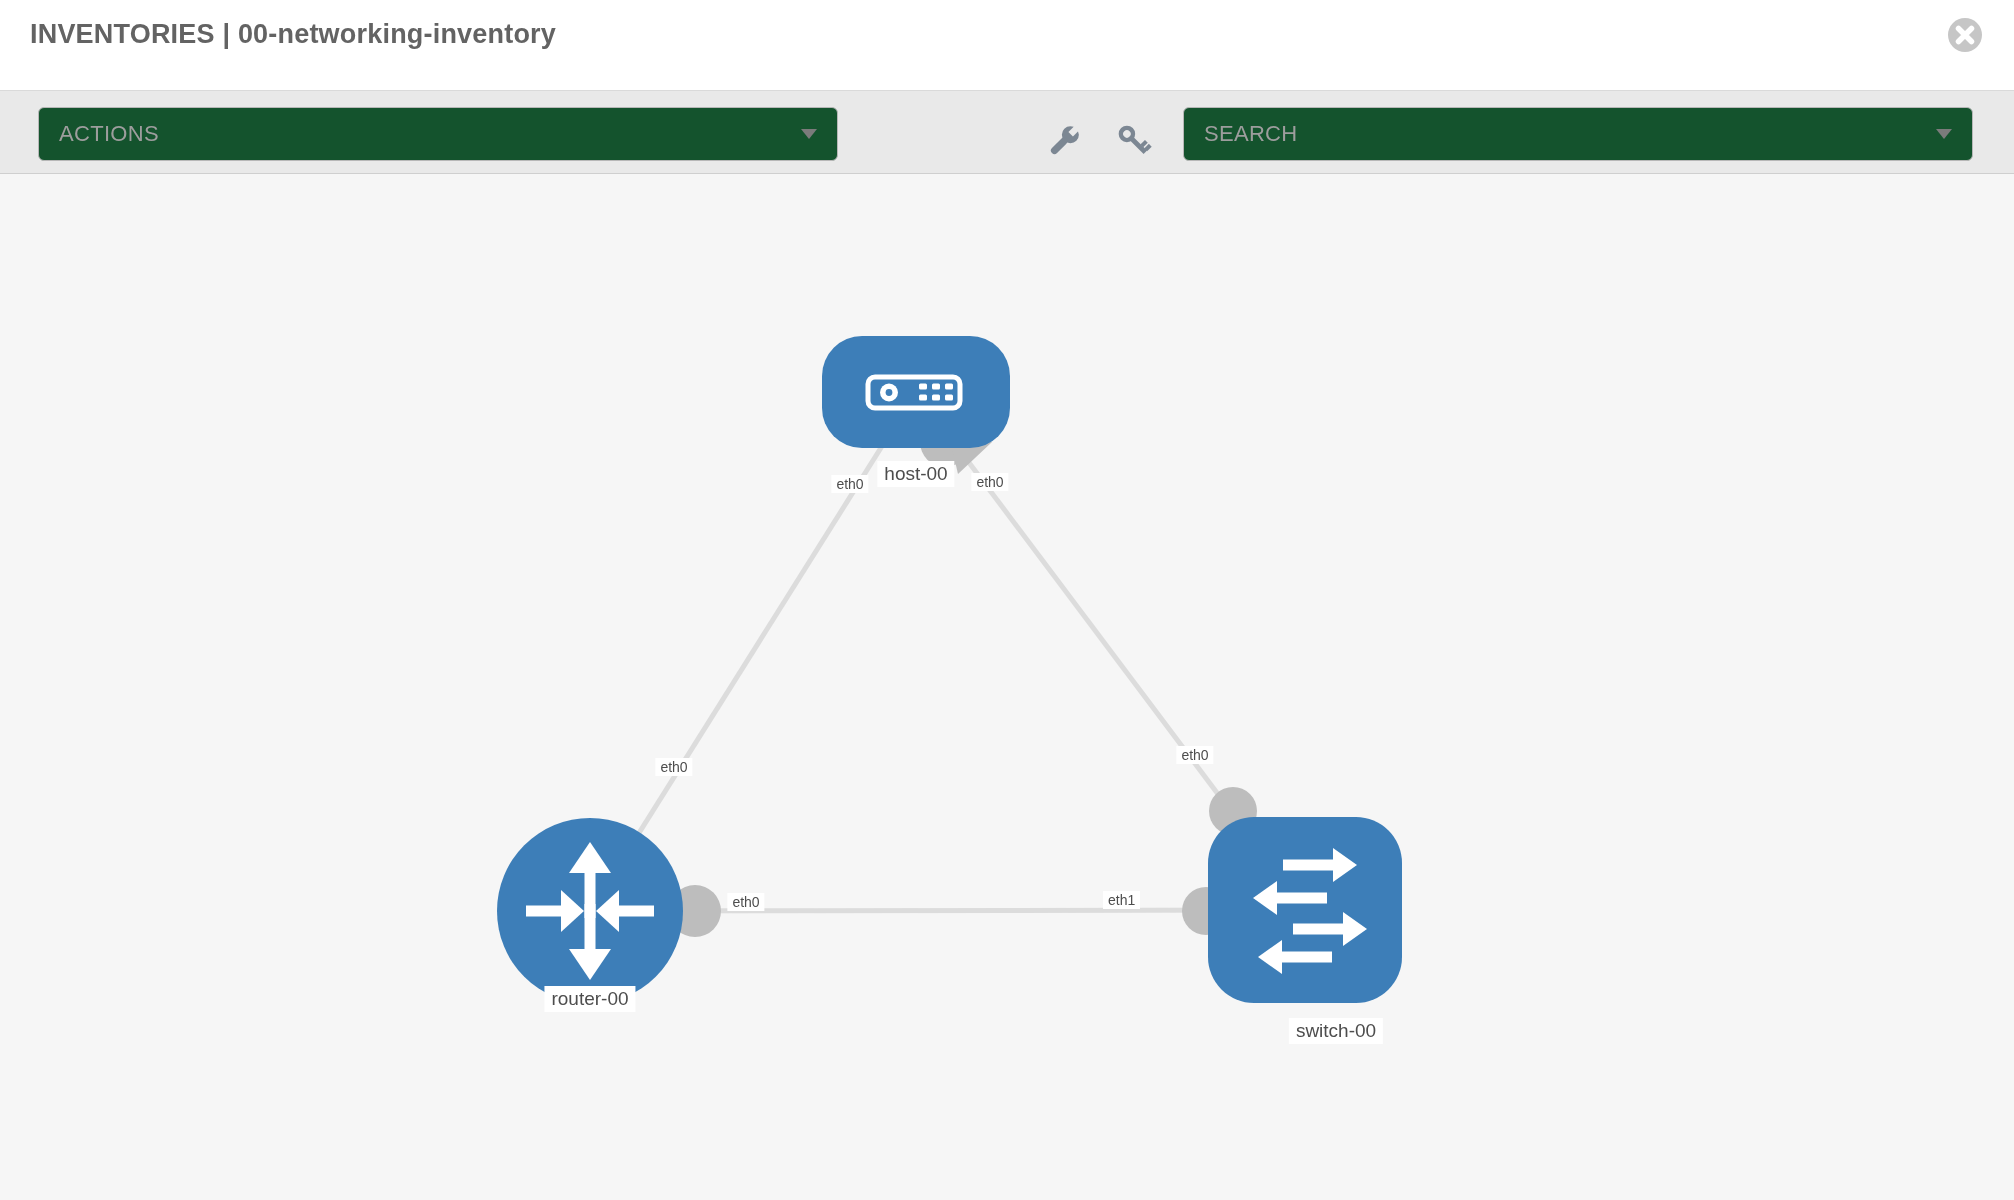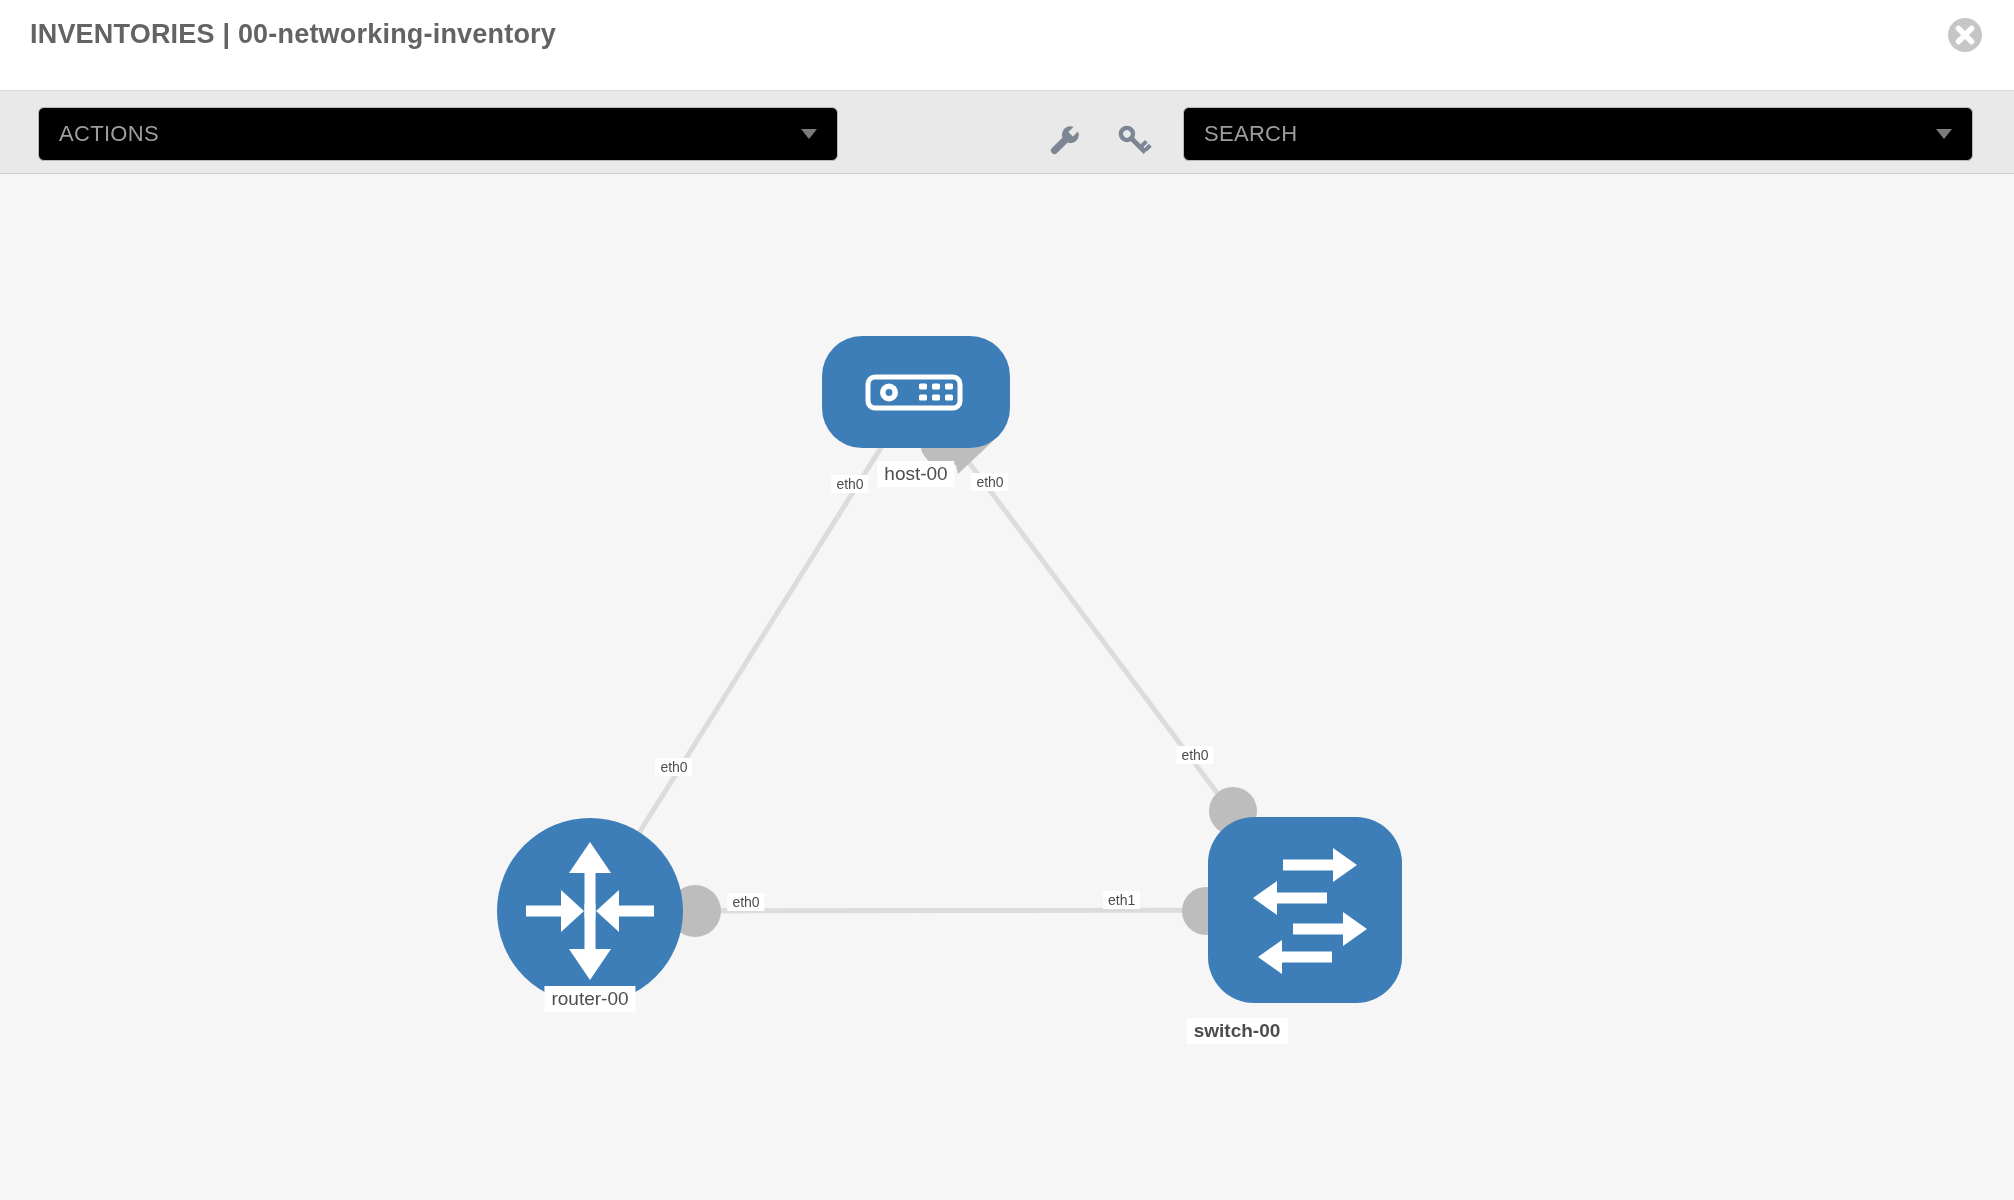--- a/index.html
+++ b/index.html
@@ -18,21 +18,21 @@
   .close-btn {
     position:absolute; right:31px; top:17px; width:36px; height:36px;
     border:none; background:transparent; padding:0; cursor:pointer;
   }
   
   .toolbar {
     position:relative; height:84px; background:#e9e9e9;
     border-top:1px solid #dadada; border-bottom:1px solid #cfcfcf;
   }
   .select-box {
-    position:absolute; top:16px; height:54px; background:#000000;
+    position:absolute; top:16px; height:54px; background:#14532d;
     border:1px solid #b7b7b7; border-radius:6px;
     display:flex; align-items:center; justify-content:space-between;
     padding:0 20px; cursor:pointer;
   }
   .select-box .select-label { font-size:22px; color:#9d9d9d; letter-spacing:.3px; }
   .caret {
     width:0; height:0;
     border-left:8px solid transparent; border-right:8px solid transparent;
     border-top:10px solid #7b7b7b;
   }
@@ -171,21 +171,21 @@
         <rect x="1293" y="749.5" width="50" height="11"></rect>
         <polygon points="1367,755 1343,738 1343,772"></polygon>
         <rect x="1282" y="777.5" width="50" height="11"></rect>
         <polygon points="1258,783 1282,766 1282,800"></polygon>
       </g>
     </g>
   </svg>
 
   <div class="chip node-label" style="left:916px;  top:287px;">host-00</div>
   <div class="chip node-label" style="left:590px;  top:812px;">router-00</div>
-  <div class="chip node-label" style="left:1237px; top:844px;font-weight:bold;">switch-00</div>
+  <div class="chip node-label" style="left:1336px; top:844px;">switch-00</div>
 
   <div class="chip iface-label" style="left:850px;  top:301px;">eth0</div>
   <div class="chip iface-label" style="left:990px;  top:299px;">eth0</div>
   <div class="chip iface-label" style="left:674px;  top:584px;">eth0</div>
   <div class="chip iface-label" style="left:1195px; top:572px;">eth0</div>
   <div class="chip iface-label" style="left:746px;  top:719px;">eth0</div>
   <div class="chip iface-label no-center" style="left:1082px; top:717px;margin-left:32px;">et</div>
   <div class="chip iface-label no-center" style="left:1103px; top:717px;">eth1</div>
 
 </div>

